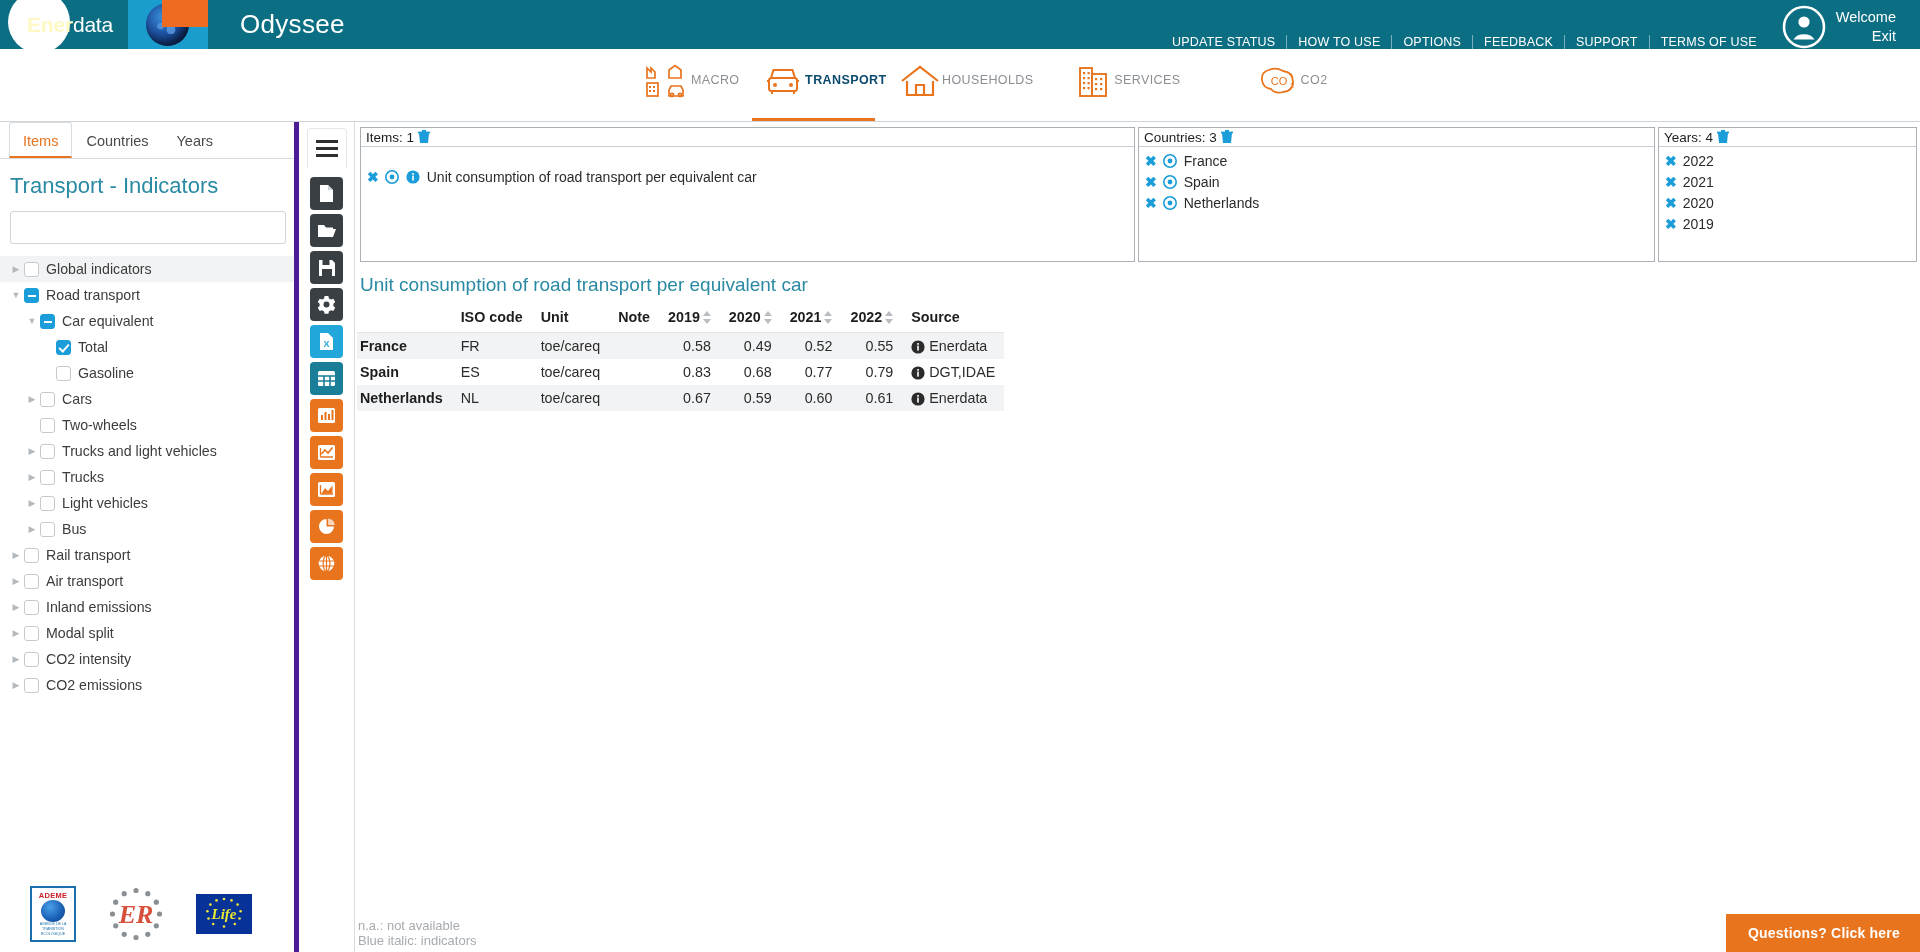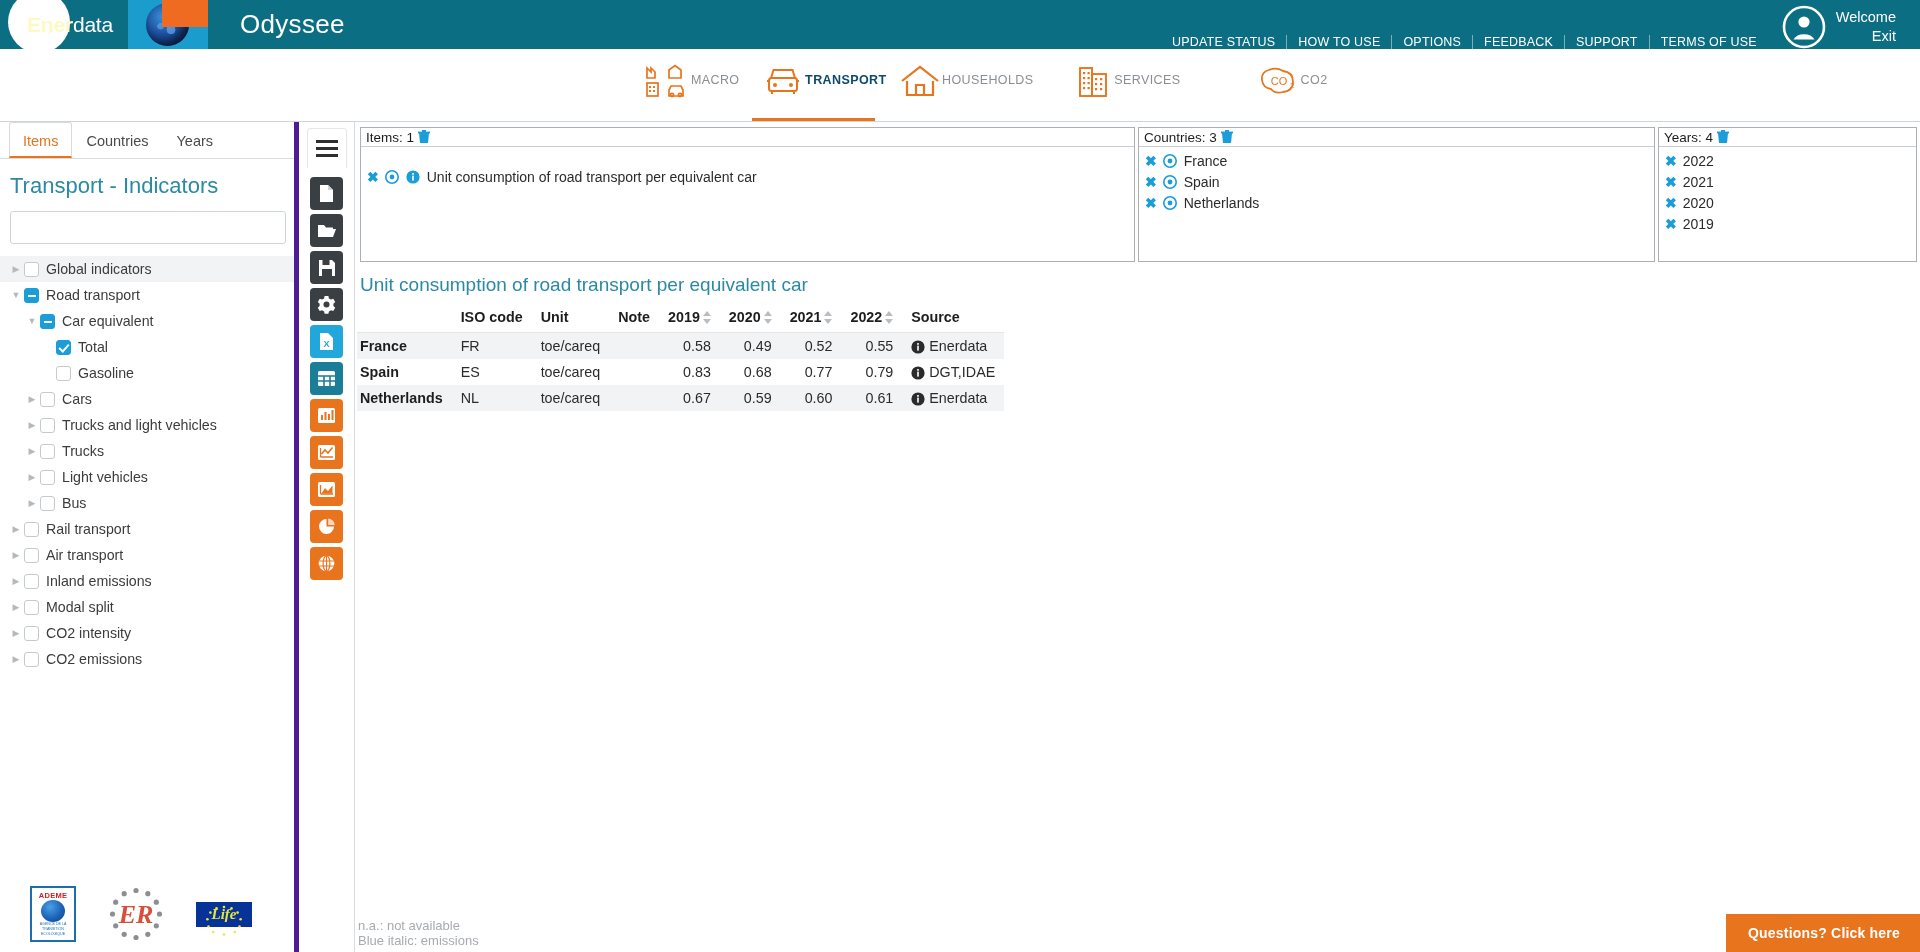--- a/index.html
+++ b/index.html
@@ -270,21 +270,21 @@
     padding: 3px 0;
   }
   .logo-ademe .ad-t { font-size: 7.5px; color: #cc2027; font-weight: bold; letter-spacing: .3px; }
   .logo-ademe .ad-g {
     width: 24px; height: 24px; border-radius: 50%;
     background: radial-gradient(circle at 38% 32%, #4aa0e8 0%, #1c63b8 55%, #0d3f86 100%);
   }
   .logo-ademe .ad-b { font-size: 3.6px; color: #1b6fae; text-align:center; line-height: 5px; }
   .logo-er { width: 56px; height: 56px; }
   .logo-life {
-    width: 56px; height: 25px;
+    width: 56px; height: 40px;
     background: #073399;
     display:flex; align-items:center; justify-content:center;
     position: relative;
   }
   .logo-life .lf-txt {
     color: #e9e832; font-size: 15px;
     font-family: "Liberation Serif", serif;
     font-style: italic; font-weight: bold;
   }
 
@@ -598,20 +598,25 @@
         </div>
         <div class="tnode" style="padding-left: 40px;">
           <span class="caret empty"></span>
           <span class="cbox"></span>
           <span>Gasoline</span>
         </div>
         <div class="tnode" style="padding-left: 24px;">
           <span class="caret">▶</span>
           <span class="cbox"></span>
           <span>Cars</span>
+        </div>
+        <div class="tnode" style="padding-left: 24px;">
+          <span class="caret empty"></span>
+          <span class="cbox"></span>
+          <span>Two-wheels</span>
         </div>
         <div class="tnode" style="padding-left: 24px;">
           <span class="caret">▶</span>
           <span class="cbox"></span>
           <span>Trucks and light vehicles</span>
         </div>
         <div class="tnode" style="padding-left: 24px;">
           <span class="caret">▶</span>
           <span class="cbox"></span>
           <span>Trucks</span>
@@ -972,18 +977,18 @@
                   <rect x="6.2" y="5.6" width="1.6" height="5" fill="#fff"></rect>
                   <rect x="6.2" y="3" width="1.6" height="1.8" fill="#fff"></rect>
                 </svg>
               </span><span>Enerdata</span></td>
           </tr>
         </tbody>
     </table>
 
     <div class="footnotes">
       <div>n.a.: not available</div>
-      <div>Blue italic: emissions</div>
+      <div>Blue italic: indicators</div>
     </div>
 
     <div class="qbtn">Questions? Click here</div>
   </div>
 </div>
 
 </body></html>

